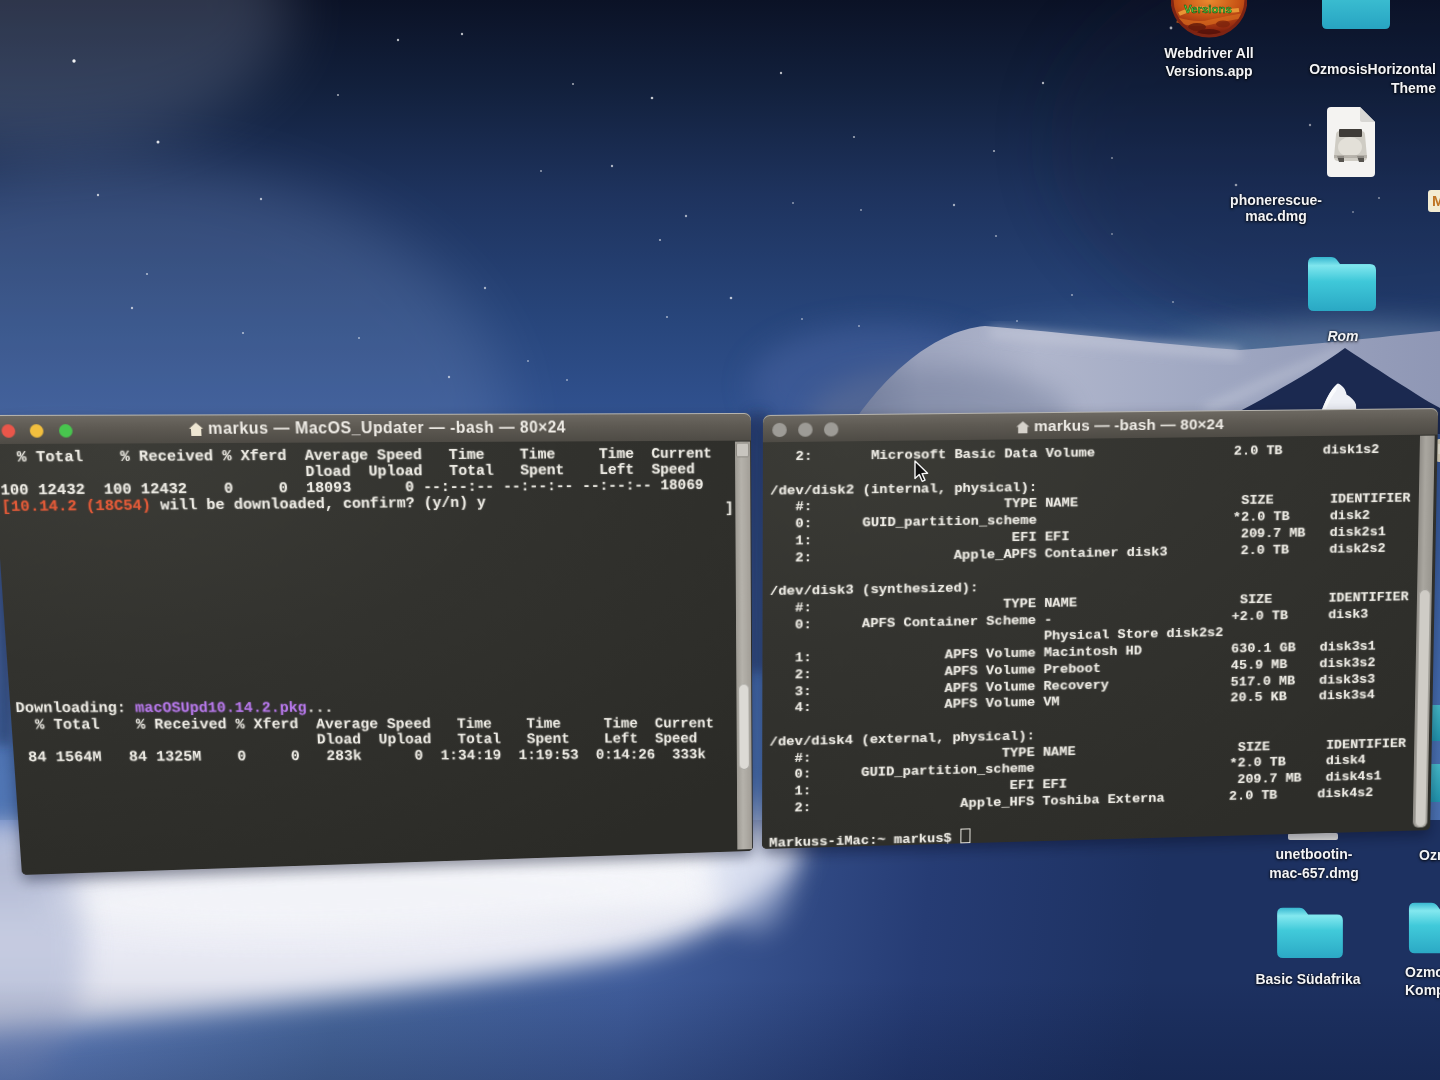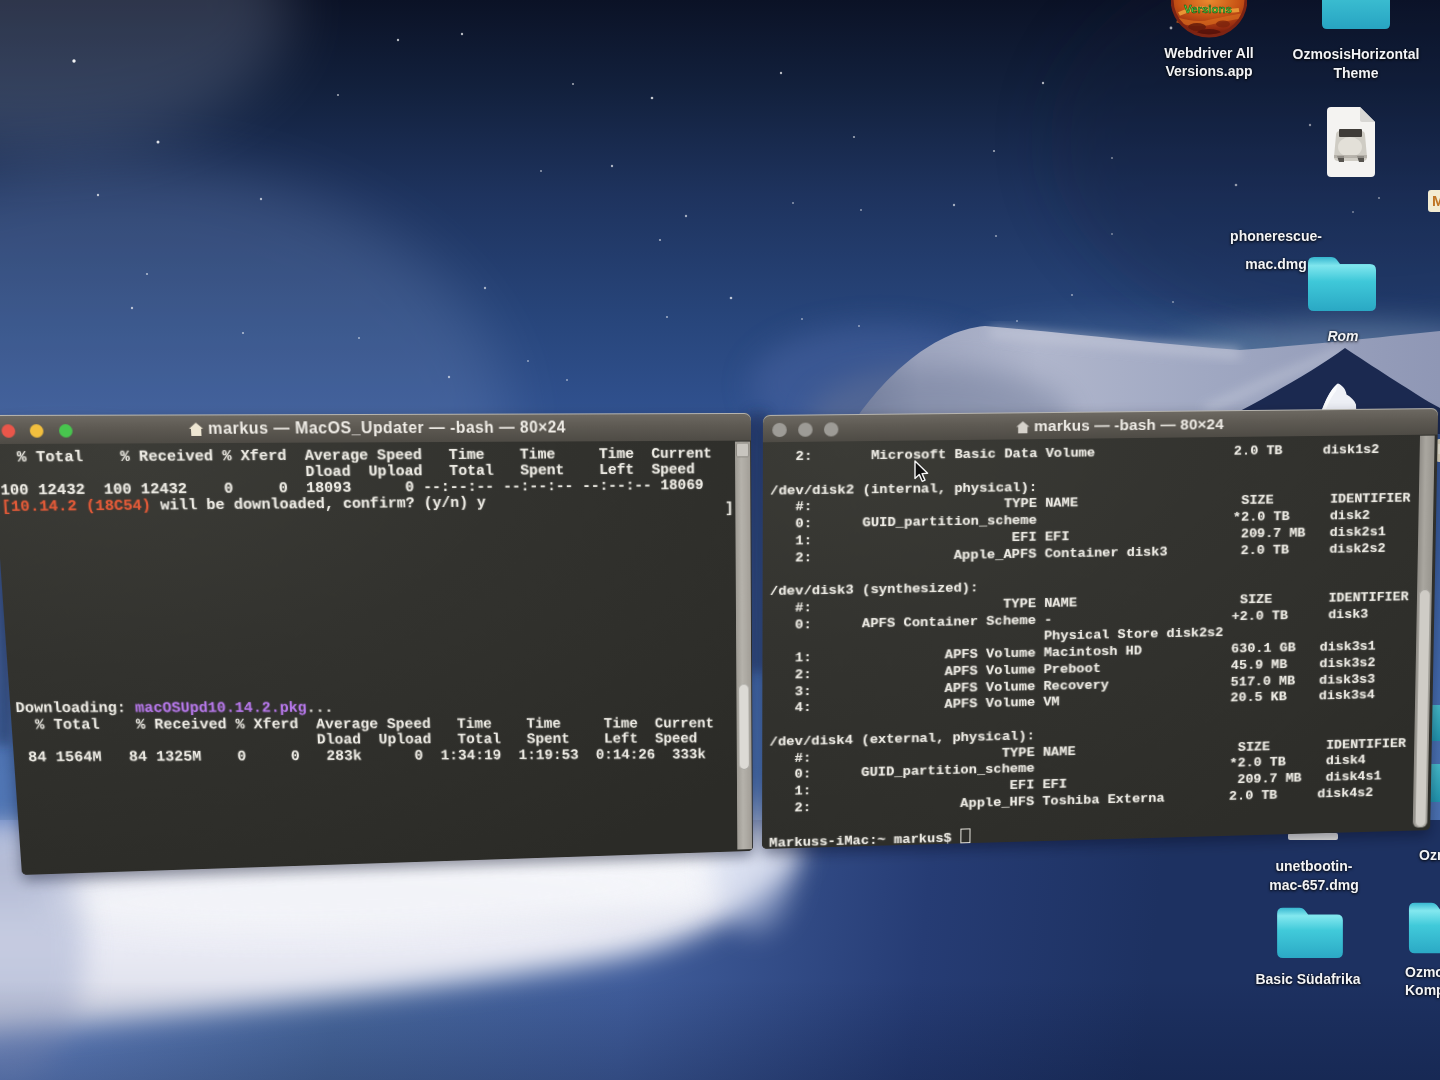--- a/index.html
+++ b/index.html
@@ -157,21 +157,21 @@
   <svg width="72" height="58" viewBox="0 0 72 58" style="position:absolute;left:1320px;top:-27px;">
     <defs>
           <linearGradient id="fg1" x1="0" y1="0" x2="0" y2="1">
       <stop offset="0" stop-color="#63dbe2"></stop>
             <stop offset="0.25" stop-color="#3fc3d4"></stop>
             <stop offset="1" stop-color="#27a4c2"></stop>
           </linearGradient>
         </defs>
     <path d="M2 10 Q2 5 7 5 L24 5 Q28 5 30 8 L33 12 L65 12 Q70 12 70 17 L70 51 Q70 56 65 56 L7 56 Q2 56 2 51 Z" fill="url(#fg1)"></path>
   </svg>
-  <div class="icolabel" style="left:1276px;top:45px;width:160px;line-height:19px;">OzmosisHorizontal<br>Theme</div>
+  <div class="icolabel" style="left:1276px;top:60px;width:160px;line-height:19px;text-align:right;">OzmosisHorizontal<br>Theme</div>
 
   <svg width="76" height="40" viewBox="0 0 76 40" style="position:absolute;left:1171px;top:0px;">
     <defs>
           <radialGradient id="wdg" cx="0.5" cy="0.05" r="1.0">
       <stop offset="0" stop-color="#e8892e"></stop>
             <stop offset="0.4" stop-color="#c85415"></stop>
             <stop offset="0.75" stop-color="#942a10"></stop>
             <stop offset="1" stop-color="#611509"></stop>
           </radialGradient>
         </defs>
@@ -189,42 +189,42 @@
   <svg width="54" height="74" viewBox="0 0 54 74" style="position:absolute;left:1324px;top:105px;">
     <path d="M3 6 Q3 2 7 2 L36 2 L51 17 L51 68 Q51 72 47 72 L7 72 Q3 72 3 68 Z" fill="#f4f3f1"></path>
     <path d="M36 2 L51 17 L38 17 Q36 17 36 15 Z" fill="#d8d7d4"></path>
     <path d="M12 30 Q 12 26 16 26 L 37 26 Q 41 26 41 30 L 43 52 Q 43 56 39 56 L 14 56 Q 10 56 10 52 Z" fill="#cfccc4"></path>
     <rect x="15" y="24" width="23" height="8" rx="1" fill="#3f3c38"></rect>
     <ellipse cx="26" cy="42" rx="12" ry="10" fill="#e3e0d8"></ellipse>
     <path d="M13 51 L 20 51 L 20 57 L 15 57 Z" fill="#56534e"></path>
     <path d="M33 51 L 40 51 L 40 57 L 35 57 Z" fill="#56534e"></path>
     <path d="M10 50 L 43 50 L 43 53 L 10 53 Z" fill="#a8a49c" opacity=".7"></path>
   </svg>
-  <div class="icolabel" style="left:1196px;top:192px;width:160px;line-height:28px;margin-top:30px;">phonerescue-<br>mac.dmg</div>
+  <div class="icolabel" style="left:1196px;top:192px;width:160px;line-height:16px;">phonerescue-<br>mac.dmg</div>
 
   <div style="position:absolute;left:1436px;top:439px;width:10px;height:23px;background:#e9e0c2;border-radius:3px 0 0 3px;"></div>
   <div style="position:absolute;left:1438px;top:444px;width:4px;height:10px;background:#f7f2dd;"></div>
 
   <div style="position:absolute;left:1428px;top:190px;width:18px;height:22px;background:#f3ecd2;border-radius:3px;color:#bf7524;font-weight:bold;font-size:15px;line-height:22px;padding-left:4px;">M</div>
 
   <svg width="72" height="62" viewBox="0 0 72 62" style="position:absolute;left:1306px;top:251px;">
     <defs>
           <linearGradient id="fg2" x1="0" y1="0" x2="0" y2="1">
       <stop offset="0" stop-color="#35b5ce"></stop>
             <stop offset="0.16" stop-color="#7fe6ee"></stop>
             <stop offset="0.45" stop-color="#3fc8d9"></stop>
             <stop offset="1" stop-color="#2aa8c4"></stop>
           </linearGradient>
         </defs>
     <path d="M2 12 Q2 6 8 6 L25 6 Q29 6 31 9 L34 13 L64 13 Q70 13 70 19 L70 54 Q70 60 64 60 L8 60 Q2 60 2 54 Z" fill="url(#fg2)"></path>
   </svg>
   <div class="icolabel" style="left:1263px;top:326px;width:160px;font-size:14px;font-style:italic;">Rom</div>
 
   <div style="position:absolute;left:1288px;top:833px;width:50px;height:7px;background:#eeede9;border-radius:2px;"></div>
-  <div class="icolabel" style="left:1234px;top:845px;width:160px;font-size:14px;line-height:19px;margin-top:12px;">unetbootin-<br>mac-657.dmg</div>
+  <div class="icolabel" style="left:1234px;top:845px;width:160px;font-size:14px;line-height:19px;">unetbootin-<br>mac-657.dmg</div>
 
   <div class="icolabel" style="left:1419px;top:845px;width:60px;font-size:14px;text-align:left;">Ozm</div>
 
   <svg width="70" height="58" viewBox="0 0 72 60" style="position:absolute;left:1275px;top:902px;">
     <defs>
           <linearGradient id="fg3" x1="0" y1="0" x2="0" y2="1">
       <stop offset="0" stop-color="#37b7d0"></stop>
             <stop offset="0.16" stop-color="#83e8ef"></stop>
             <stop offset="0.45" stop-color="#41cada"></stop>
             <stop offset="1" stop-color="#2ba9c5"></stop>

